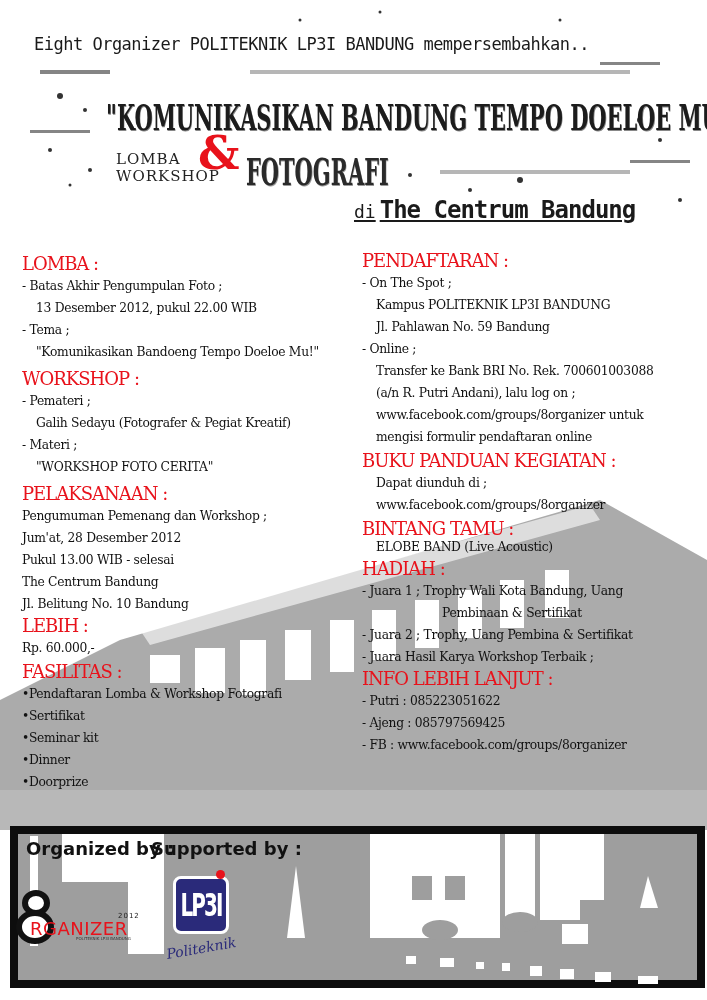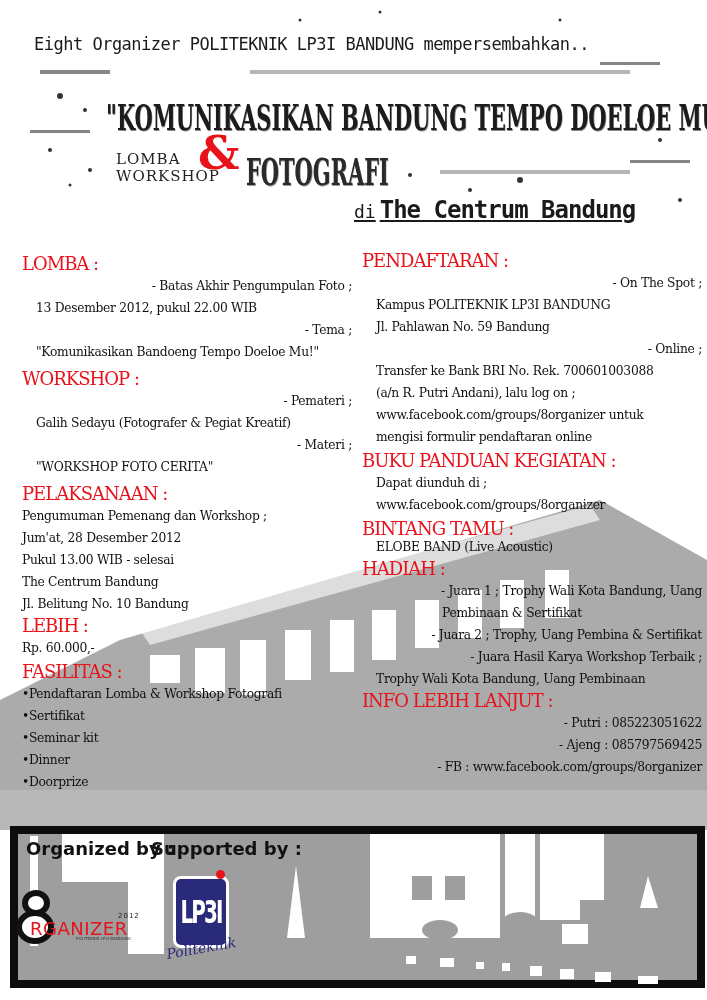--- a/index.html
+++ b/index.html
@@ -55,21 +55,21 @@
   .col-right { left: 362px; top: 250px; width: 340px; }
 
   .sec-title {
     font-family: "DejaVu Serif", serif; font-size: 18px; color: #e8121b;
     letter-spacing: -1px; line-height: 22px; white-space: nowrap;
   }
   .line {
     font-family: "DejaVu Serif", serif; font-size: 12.3px; line-height: 22px;
     color: #111; white-space: nowrap; letter-spacing: -0.3px;
   }
-  .ind1 { padding-left: 0px; text-align: right; }
+  .ind1 { padding-left: 0px; }
   .ind2 { padding-left: 14px; }
   .ind3 { padding-left: 80px; }
   .gap-s { height: 2px; }
   .gap-m { height: 5px; }
 
   
   .footer-frame {
     position: absolute; left: 10px; top: 826px; width: 695px; height: 162px;
     border: 8px solid #0d0d0d; background: #9e9e9e;
   }
@@ -94,21 +94,21 @@
   }
   .logo-year {
     position: absolute; left: 118px; top: 912px; font-family: "DejaVu Sans", sans-serif;
     font-size: 7px; color: #222; letter-spacing: 1px;
   }
   .logo-sub {
     position: absolute; left: 76px; top: 936px; font-family: "DejaVu Sans", sans-serif;
     font-size: 4px; color: #333;
   }
   .lp3i-box {
-    position: absolute; left: 173px; top: 876px; width: 56px; height: 72px;
+    position: absolute; left: 173px; top: 876px; width: 56px; height: 58px;
     background: #2a2a7a; border-radius: 8px; border: 3px solid #fff;
     display: flex; align-items: center; justify-content: center;
   }
   .lp3i-text {
     font-family: "DejaVu Sans", sans-serif; font-weight: bold; font-size: 20px; color: #fff;
     letter-spacing: -2px; transform: scaleY(1.6);
   }
   .lp3i-dot {
     position: absolute; left: 216px; top: 870px; width: 9px; height: 9px; border-radius: 50%;
     background: #e8121b;
@@ -266,21 +266,20 @@
   <section>
     <div class="sec-title">BINTANG TAMU :</div>
     <div class="line ind2" style="margin-top:-4px;">ELOBE BAND (Live Acoustic)</div>
   </section>
   <section>
     <div class="sec-title">HADIAH :</div>
     <div class="line ind1">- Juara 1 ; Trophy Wali Kota Bandung, Uang</div>
     <div class="line ind3">Pembinaan &amp;  Sertifikat</div>
     <div class="line ind1">- Juara 2 ; Trophy, Uang Pembina &amp;  Sertifikat</div>
     <div class="line ind1">- Juara Hasil Karya Workshop Terbaik ;</div>
-    <div class="line ind2">Trophy Wali Kota Bandung, Uang Pembinaan</div>
   </section>
   <section>
     <div class="sec-title">INFO LEBIH LANJUT :</div>
     <div class="line ind1">- Putri : 085223051622</div>
     <div class="line ind1">- Ajeng : 085797569425</div>
     <div class="line ind1">- FB : www.facebook.com/groups/8organizer</div>
   </section>
 </div>
 
 <div class="footer-frame"></div>

